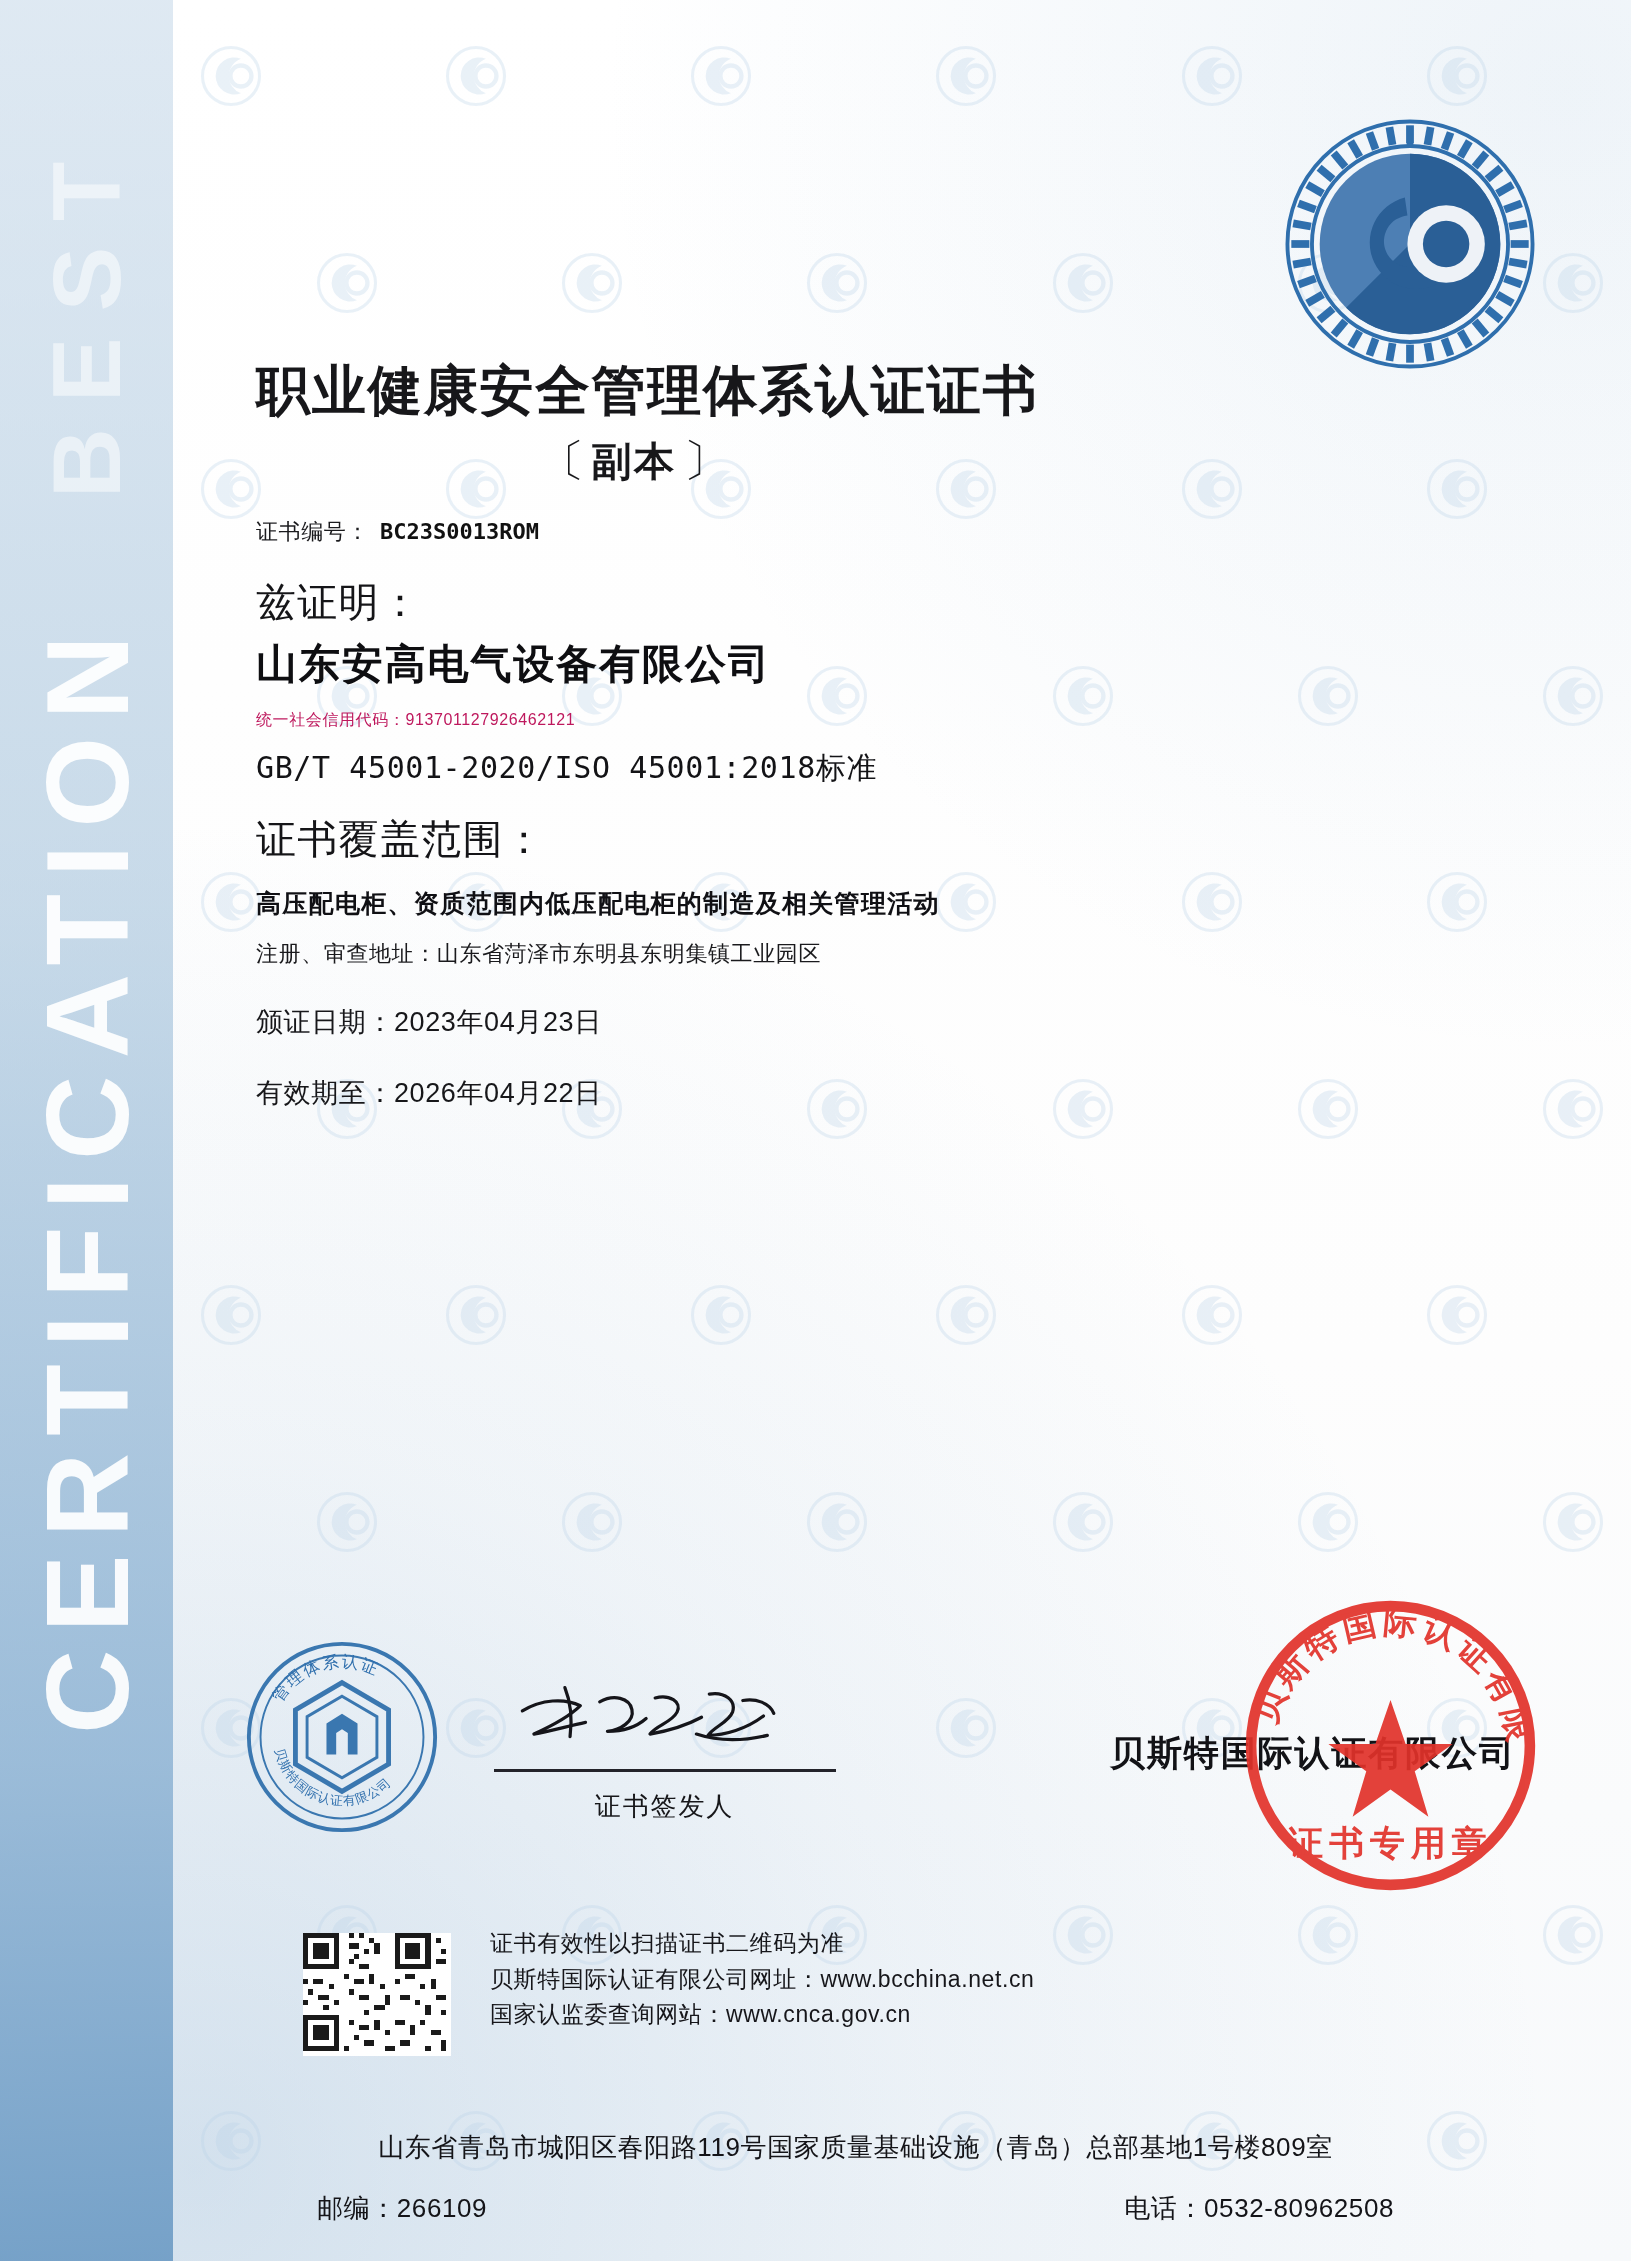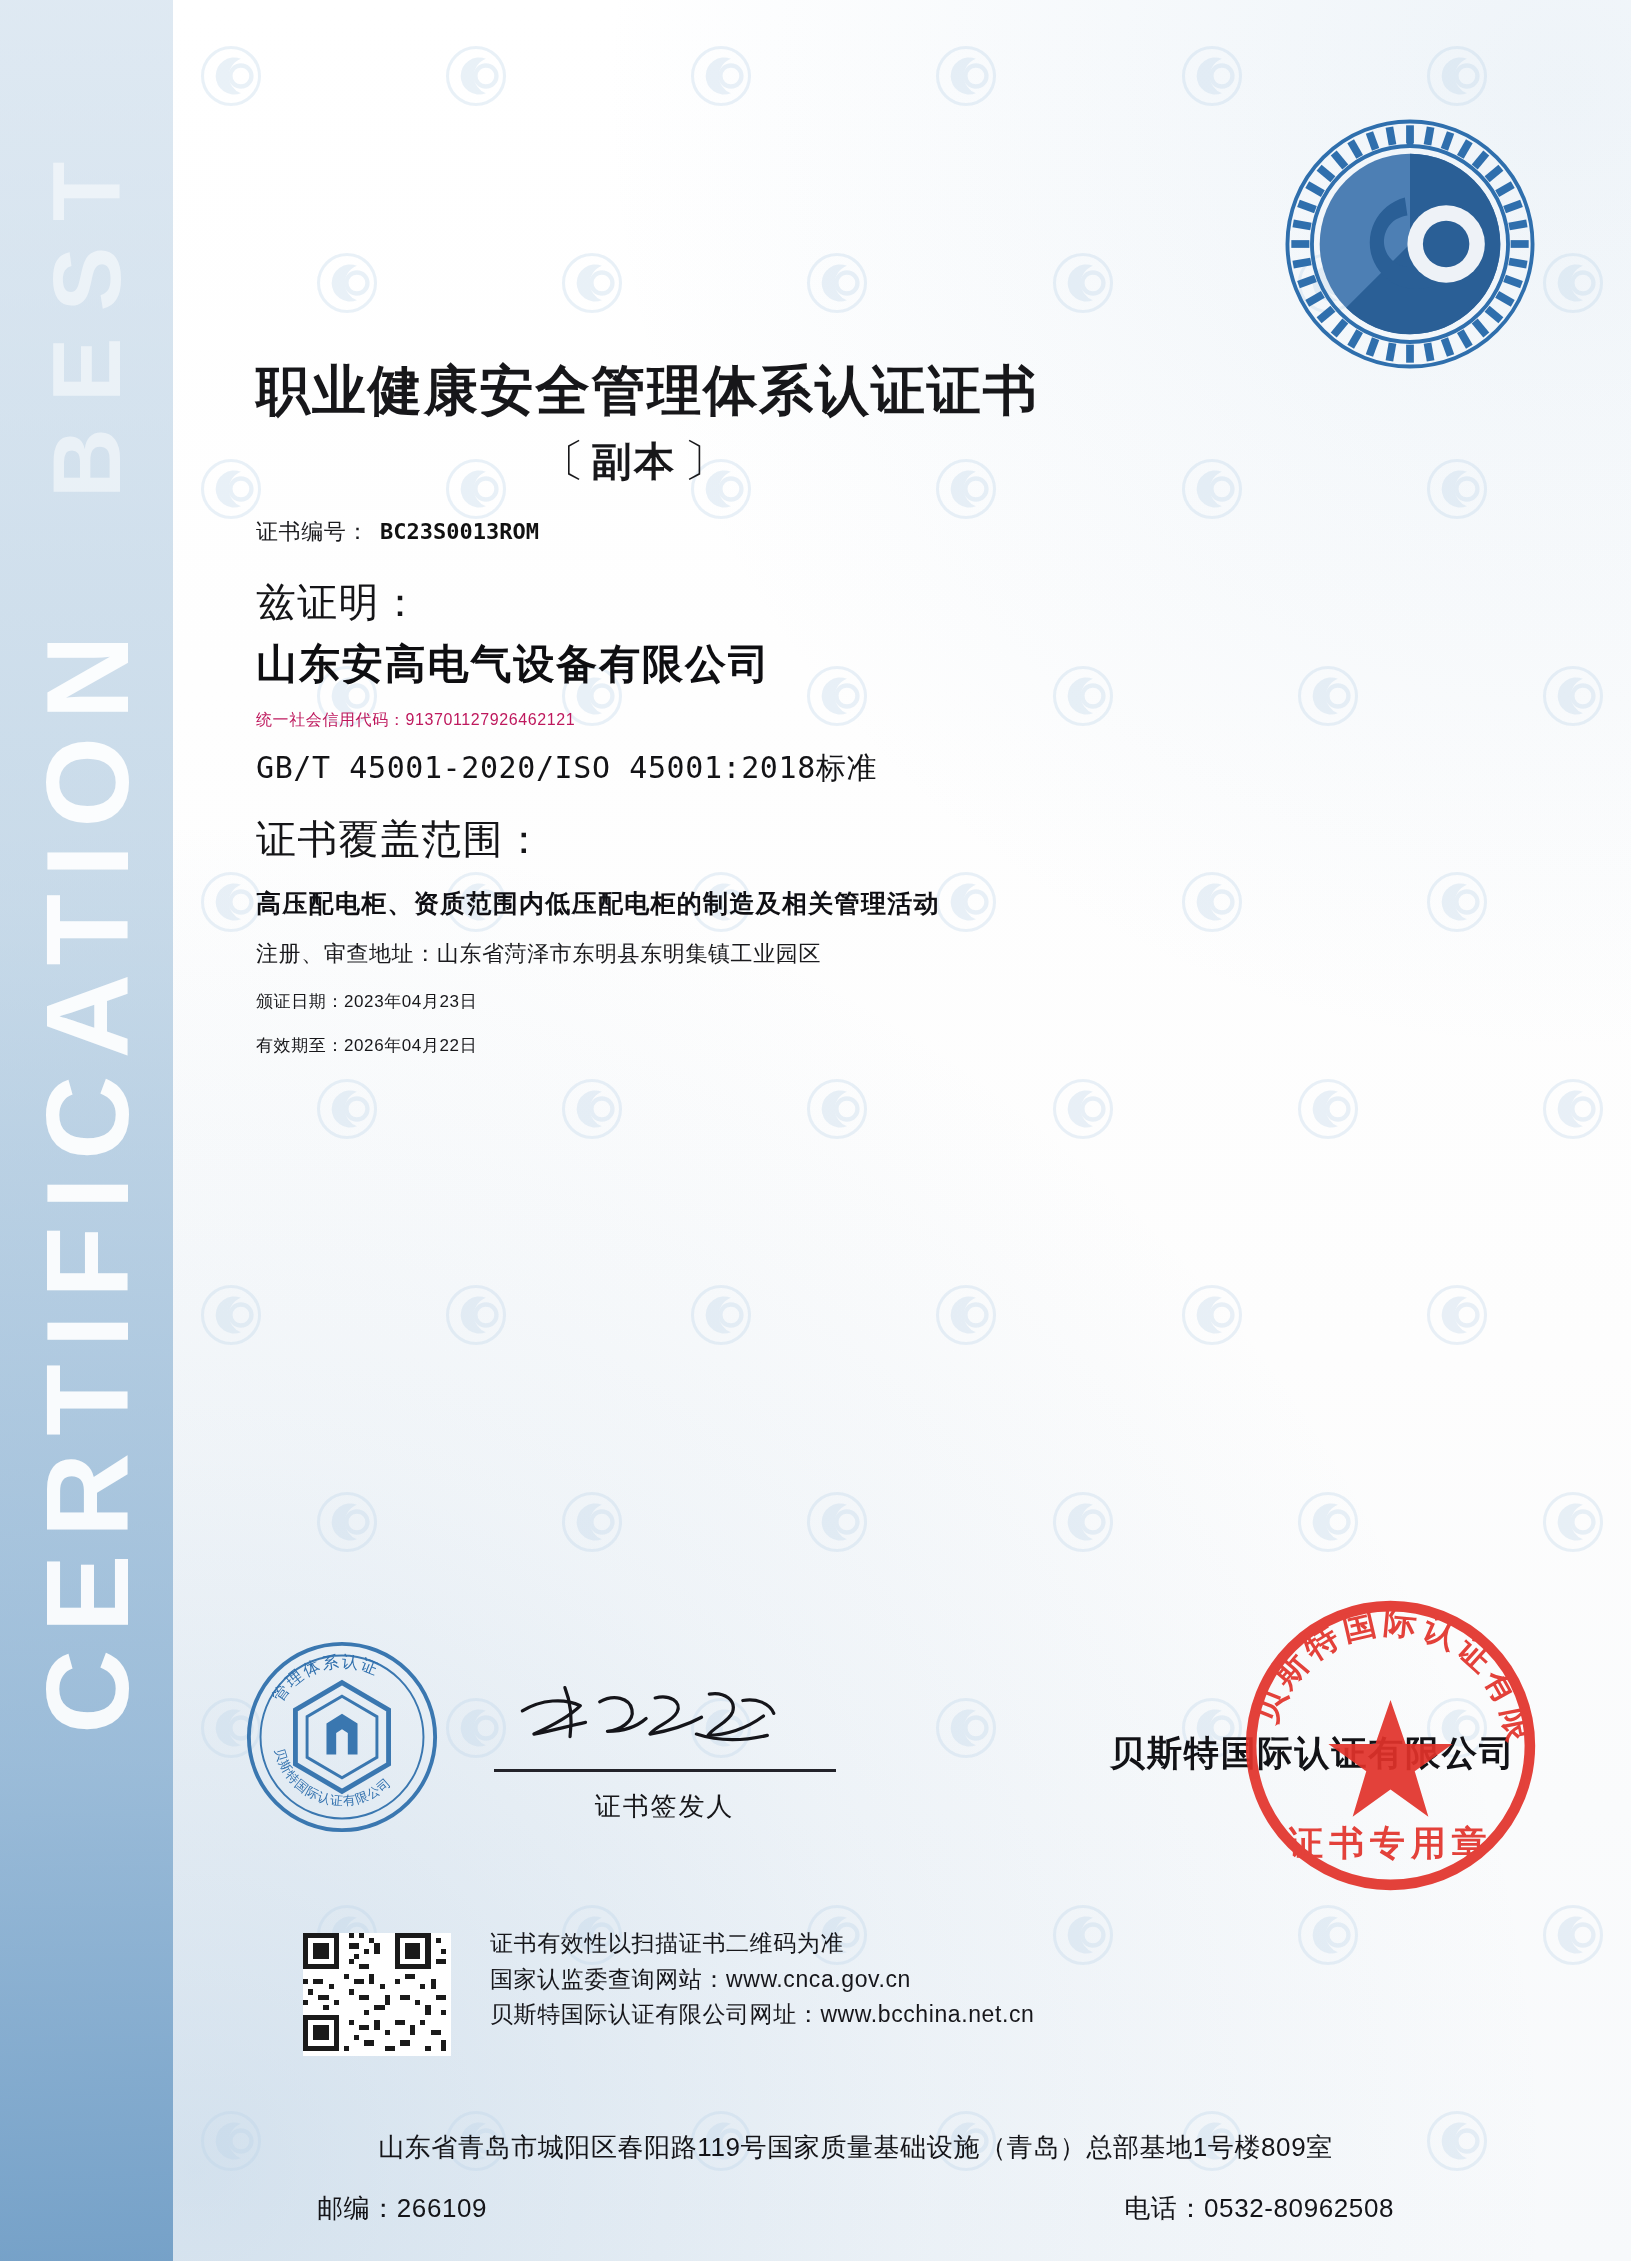--- a/index.html
+++ b/index.html
@@ -190,22 +190,22 @@
     color: #101014;
     letter-spacing: 1.3px;
   }
   .addr-line {
     margin-top: 19.4px;
     font-size: 22px;
     color: #1a1a1d;
     letter-spacing: 0.6px;
   }
   .date-line {
-    margin-top: 21px;
-    font-size: 17px;
+    margin-top: 35px;
+    font-size: 27px;
     color: #17171a;
     letter-spacing: 0.6px;
   }
 
   
   .sig-area {
     position: absolute;
     left: 232px;
     top: 1633px;
     width: 1291px;
@@ -1012,22 +1012,22 @@
           <rect x="24" y="22" width="1" height="1"></rect>
         <rect x="27" y="21" width="1" height="2"></rect>
           <rect x="8" y="22" width="1" height="1"></rect>
           <rect x="16" y="22" width="2" height="1"></rect>
       </g>
     </svg>
   </div>
 
   <div class="notes">
     <div class="note-line">证书有效性以扫描证书二维码为准</div>
+    <div class="note-line">贝斯特国际认证有限公司网址：www.bcchina.net.cn</div>
     <div class="note-line">国家认监委查询网站：www.cnca.gov.cn</div>
-    <div class="note-line">贝斯特国际认证有限公司网址：www.bcchina.net.cn</div>
   </div>
 
   <div class="footer">
     <div class="footer-addr">山东省青岛市城阳区春阳路119号国家质量基础设施（青岛）总部基地1号楼809室</div>
     <div class="footer-row">
       <span>邮编：266109</span>
       <span>电话：0532-80962508</span>
     </div>
   </div>
 

